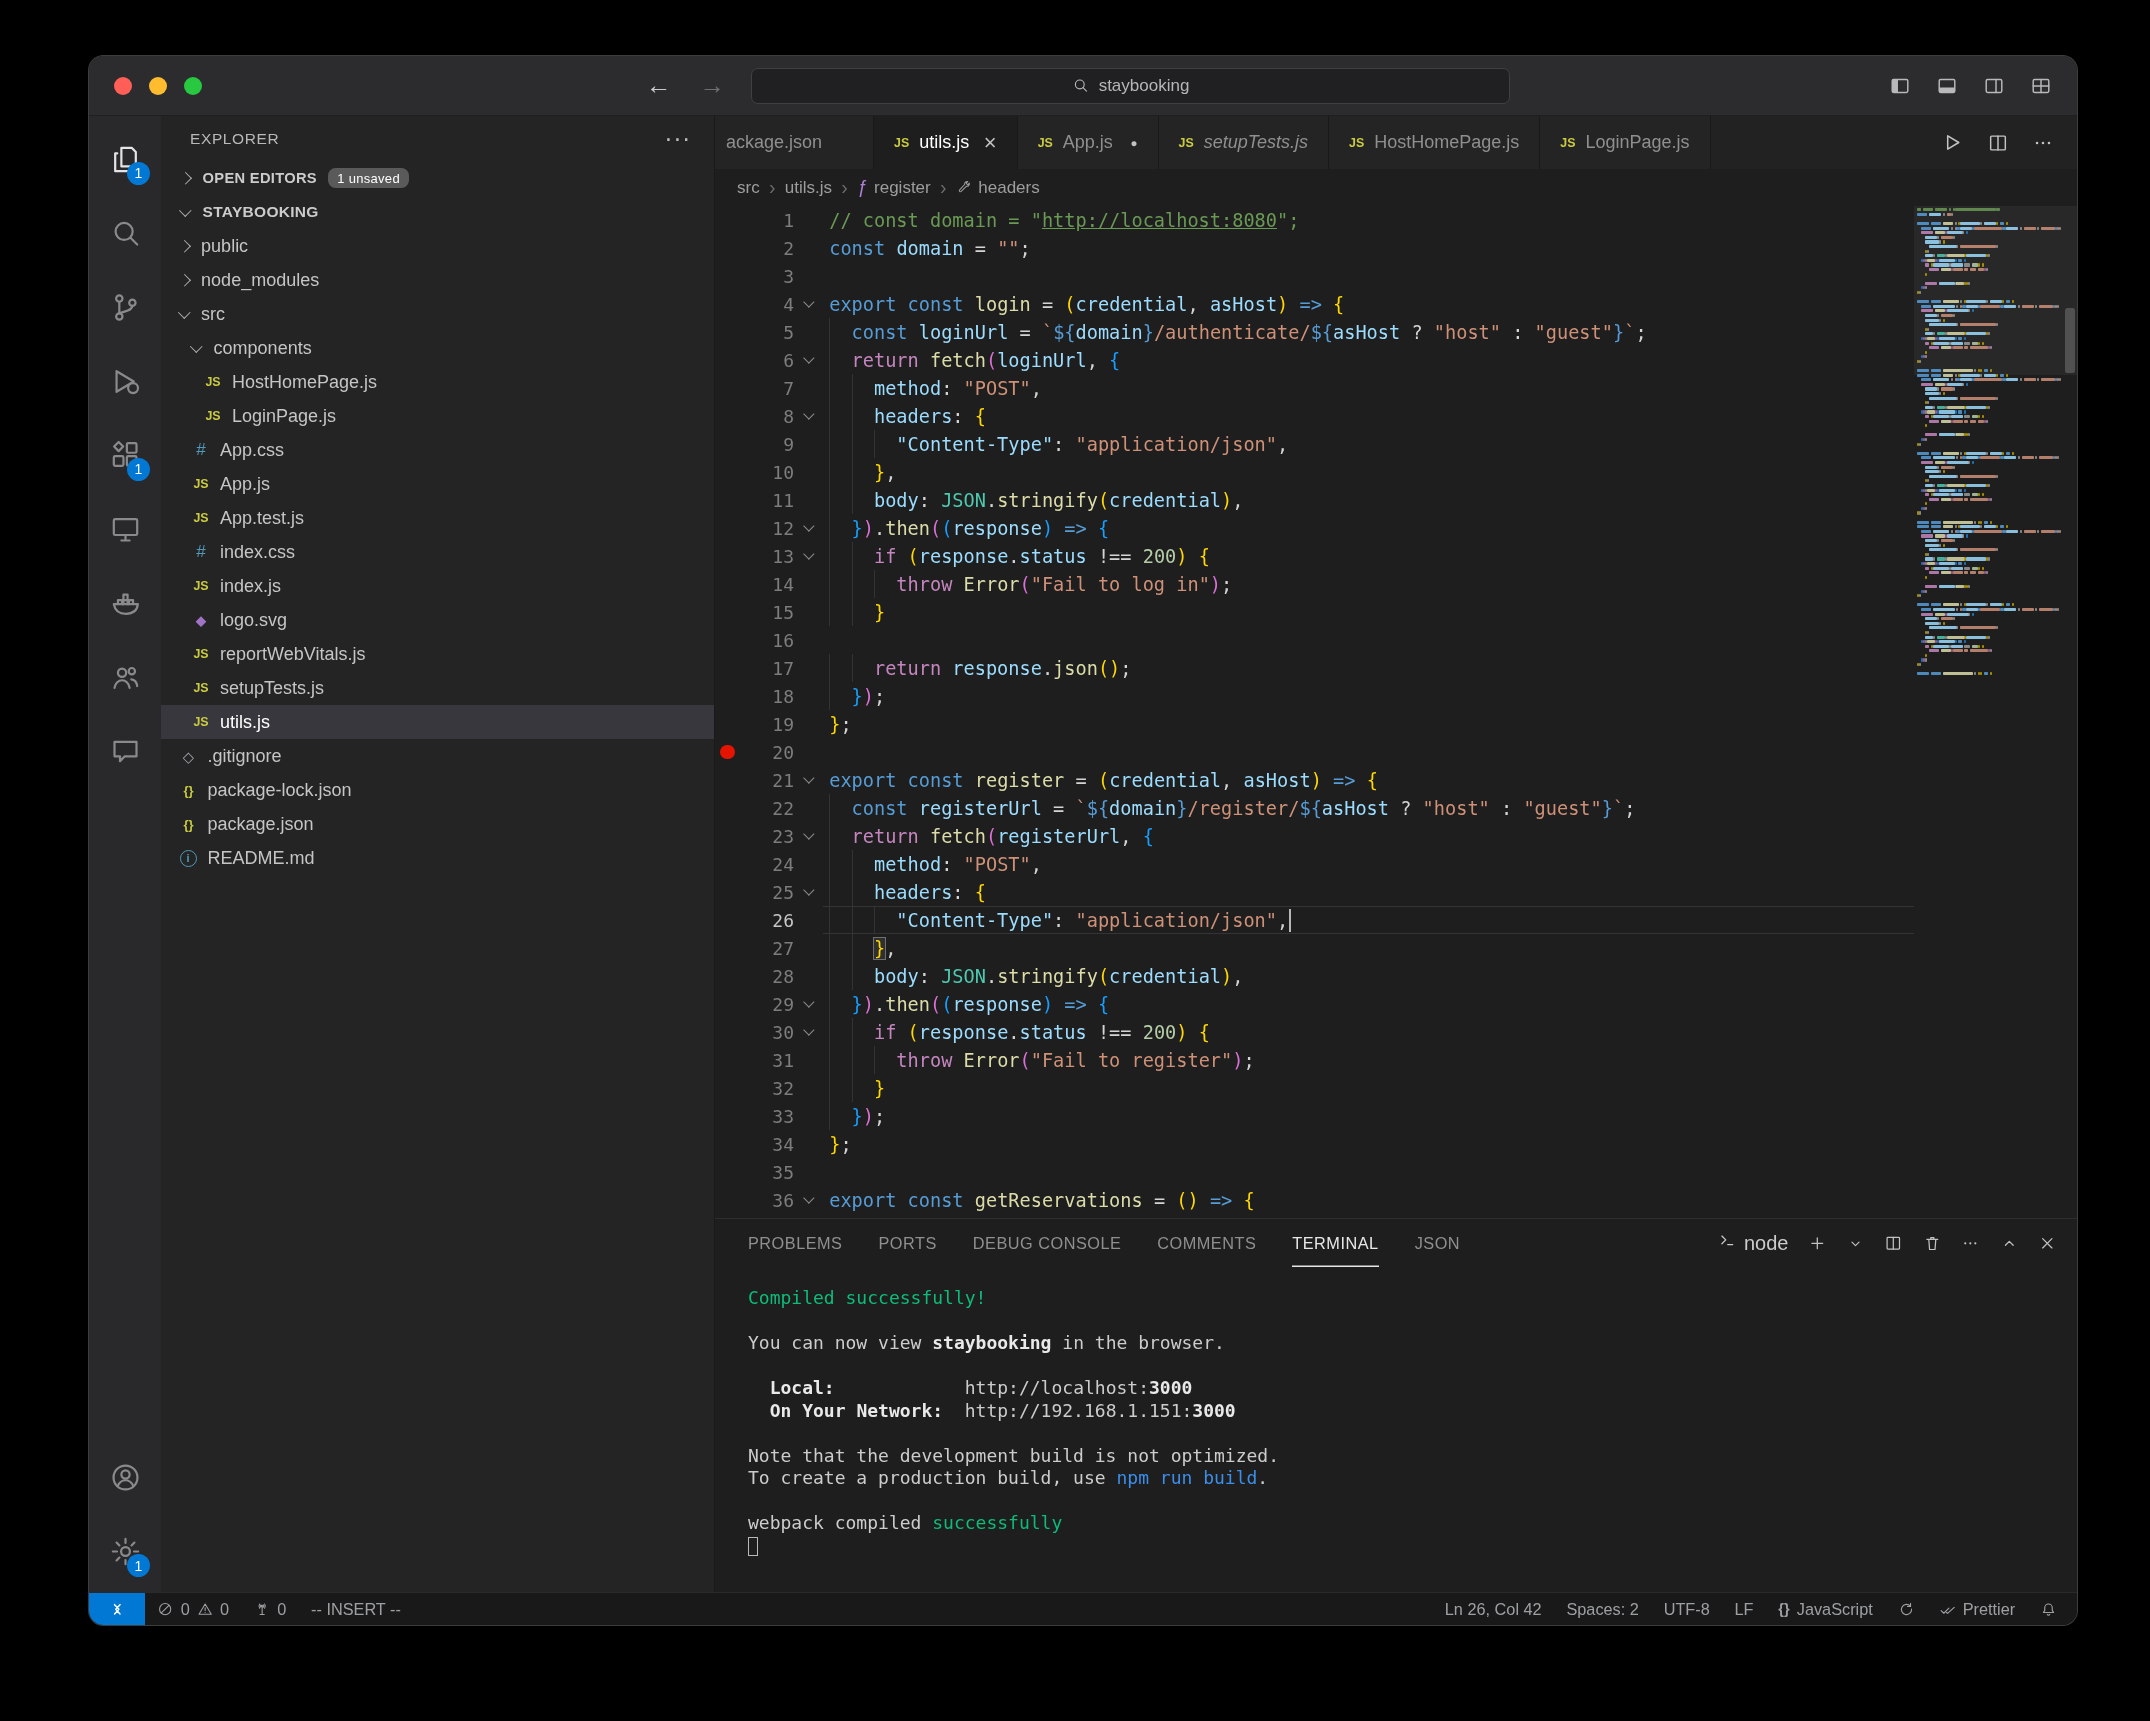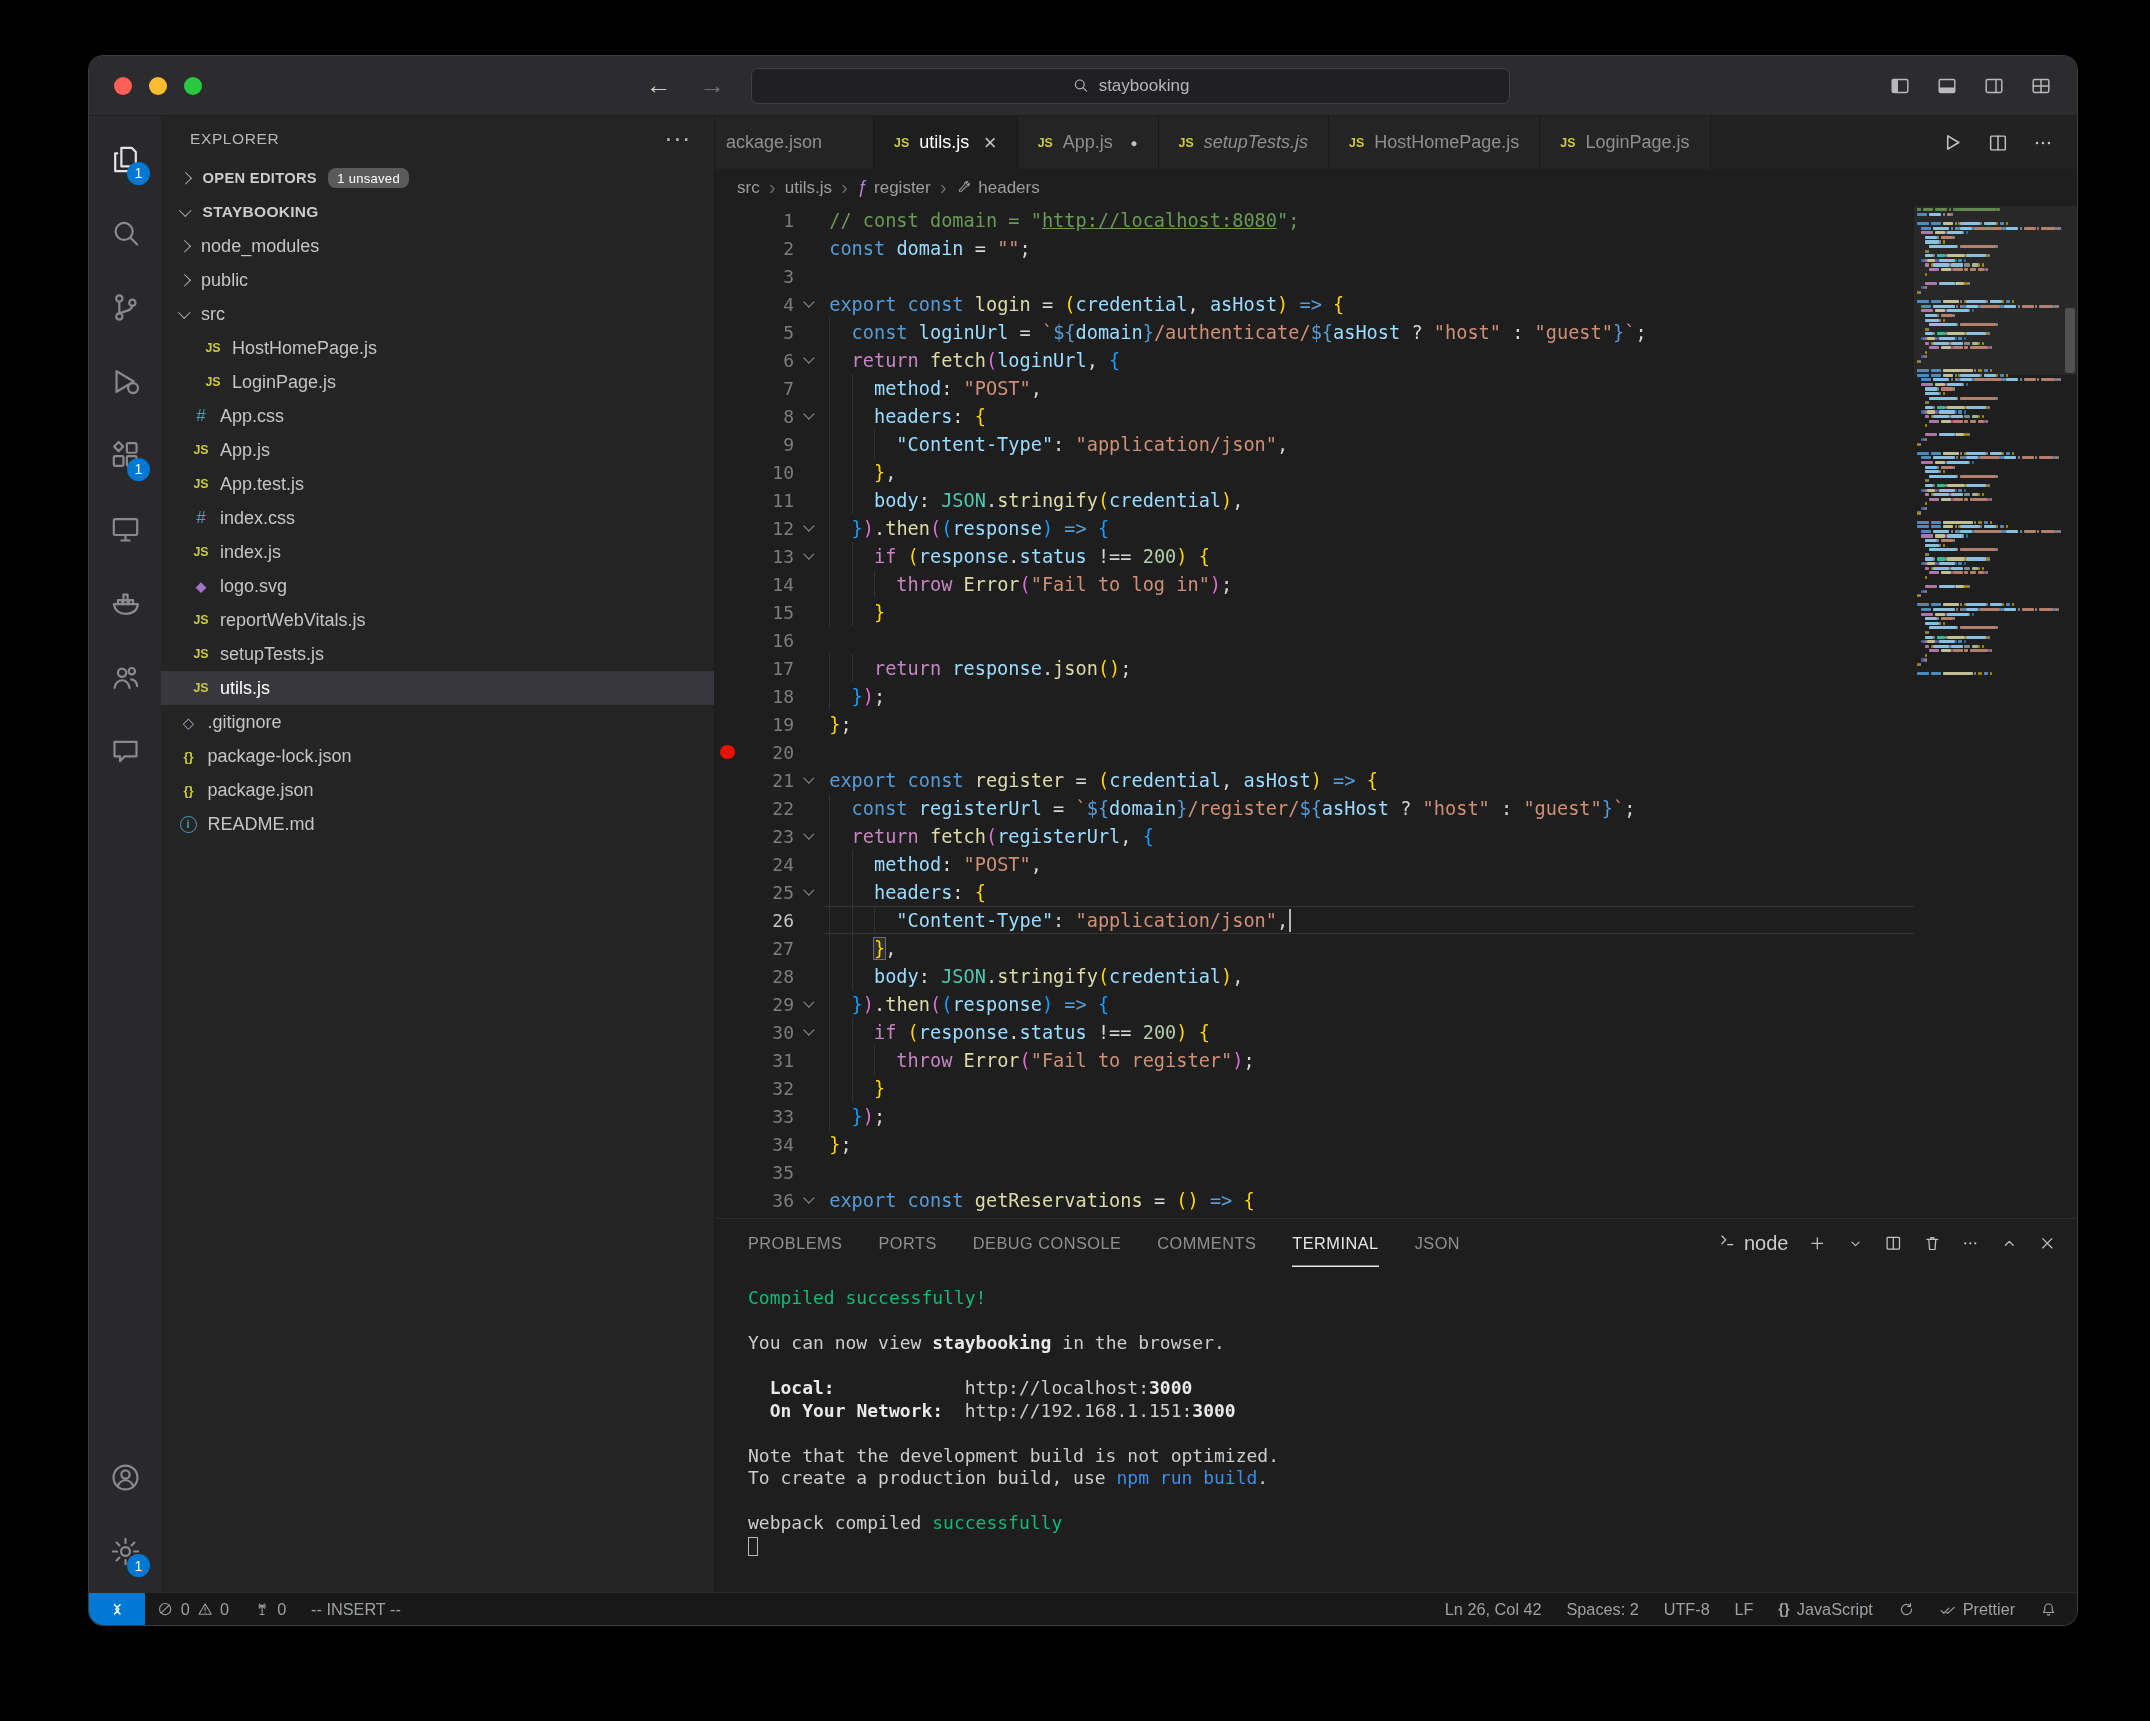--- a/index.html
+++ b/index.html
@@ -277,29 +277,33 @@
           <span>OPEN EDITORS</span>
           <span class="oe-badge">1 unsaved</span>
         </div>
         <div class="row proj-row">
           <span class="chev open"></span>
           <span>STAYBOOKING</span>
         </div>
         <div id="tree">
             <div class="row trow" style="padding-left: 15.5px;">
               <span class="chev"></span>
-              <span>node_modules</span>
+              <span>public</span>
             </div>
             <div class="row trow" style="padding-left: 15.5px;">
               <span class="chev"></span>
-              <span>public</span>
+              <span>node_modules</span>
             </div>
             <div class="row trow" style="padding-left: 15.5px;">
               <span class="chev open"></span>
               <span>src</span>
+            </div>
+            <div class="row trow" style="padding-left: 28px;">
+              <span class="chev open"></span>
+              <span>components</span>
             </div>
             <div class="row trow" style="padding-left: 40px;">
               <span class="fi fi-js">JS</span>
               <span>HostHomePage.js</span>
             </div>
             <div class="row trow" style="padding-left: 40px;">
               <span class="fi fi-js">JS</span>
               <span>LoginPage.js</span>
             </div>
             <div class="row trow" style="padding-left: 28px;">

